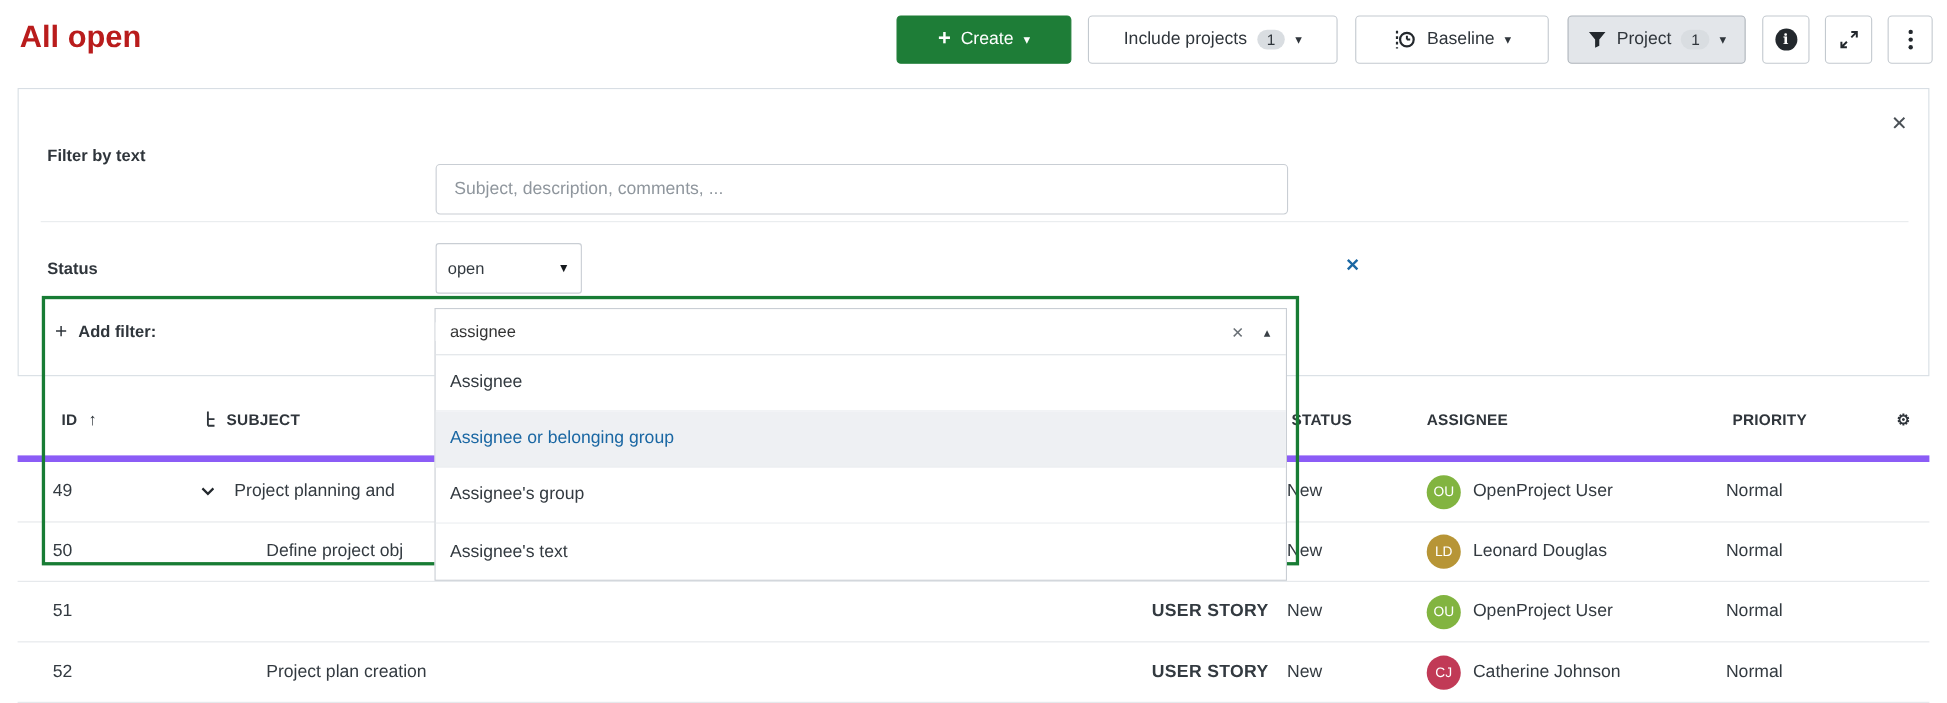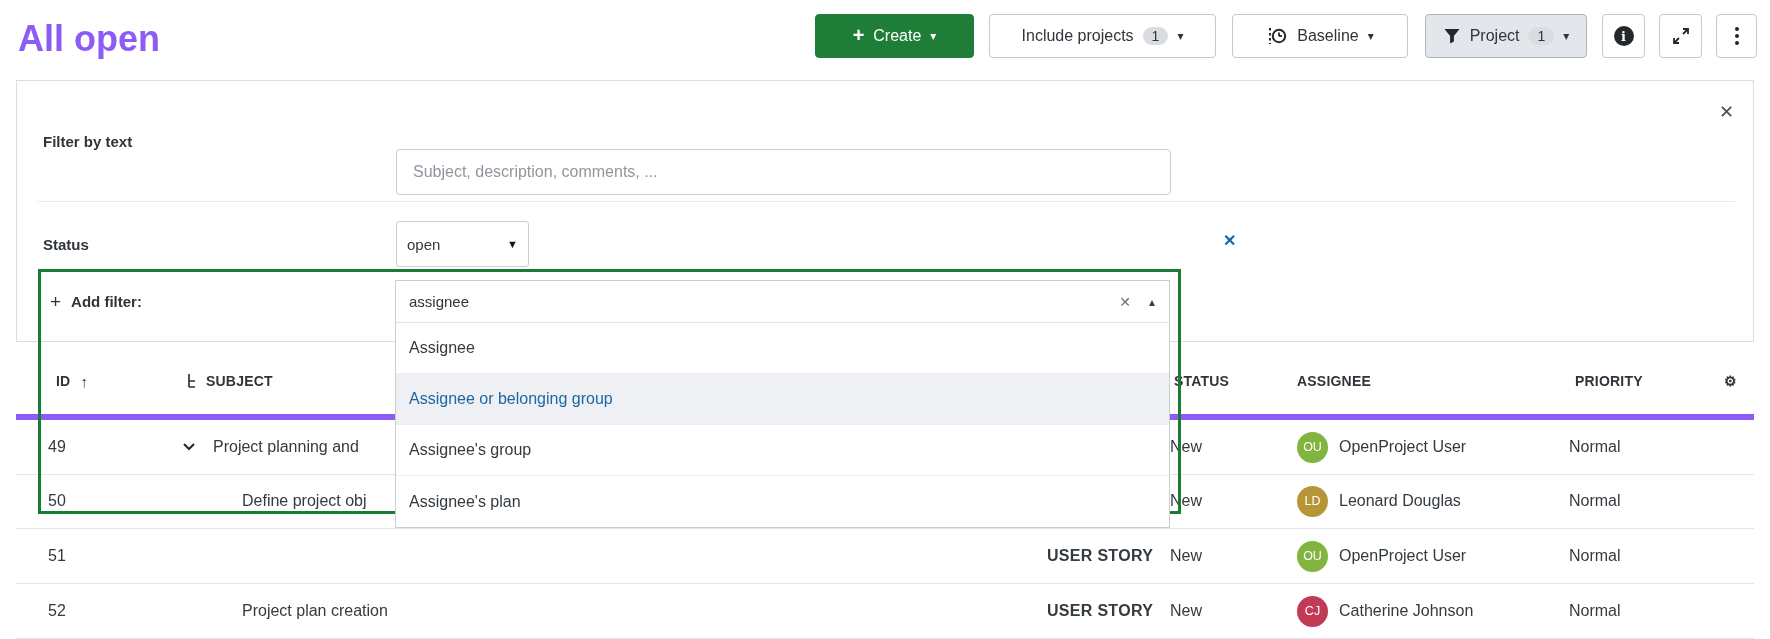--- a/index.html
+++ b/index.html
@@ -1,21 +1,21 @@
 <!DOCTYPE html>
 <html><head>
 <meta charset="utf-8">
 <style>
   * { margin:0; padding:0; box-sizing:border-box; }
   html,body { background:#fff; }
   body { font-family:"Liberation Sans", sans-serif; color:#333a40; }
   #screen { position:relative; width:1770px; height:639px; background:#fff; overflow:hidden; }
 
   
-  .page-title { position:absolute; left:18px; top:18px; font-size:36px; font-weight:bold; color:#8b5cf6; }
+  .page-title { position:absolute; left:18px; top:18px; font-size:28px; font-weight:bold; color:#b91c1c; }
   .tb-btn { position:absolute; top:14px; height:44px; display:flex; align-items:center; justify-content:center;
             gap:9px; border:1px solid #c3c9cf; border-radius:4px; background:#fff; font-size:16px; color:#2f353b; cursor:pointer; }
   .btn-create { left:815px; width:159px; background:#1E7D37; border-color:#1E7D37; color:#fff; }
   .btn-include { left:989px; width:227px; }
   .btn-baseline { left:1232px; width:176px; }
   .btn-filter { left:1425px; width:162px; background:#e3e6ea; border-color:#aeb4bb; }
   .btn-info { left:1602px; width:43px; }
   .btn-expand { left:1659px; width:43px; }
   .btn-kebab { left:1716px; width:41px; }
   .badge { background:#d9dde1; border-radius:10px; padding:1px 9px; font-size:14px; color:#2f353b; }
@@ -175,21 +175,21 @@
   <div class="combo">
     <div class="combo-input-row">
       <input value="assignee" style="">
       <span class="combo-clear">✕</span>
       <span class="combo-caret">▴</span>
     </div>
     <div id="combo-options">
         <div class="combo-option">Assignee</div>
         <div class="combo-option active">Assignee or belonging group</div>
         <div class="combo-option">Assignee's group</div>
-        <div class="combo-option">Assignee's plan</div>
+        <div class="combo-option">Assignee's text</div>
       </div>
   </div>
 
   <div class="tbl-header">
     <div class="hcell h-id">
       <span>ID</span>
       <span class="sort-arrow">↑</span>
     </div>
     <div class="hcell h-subject">
       <span>

